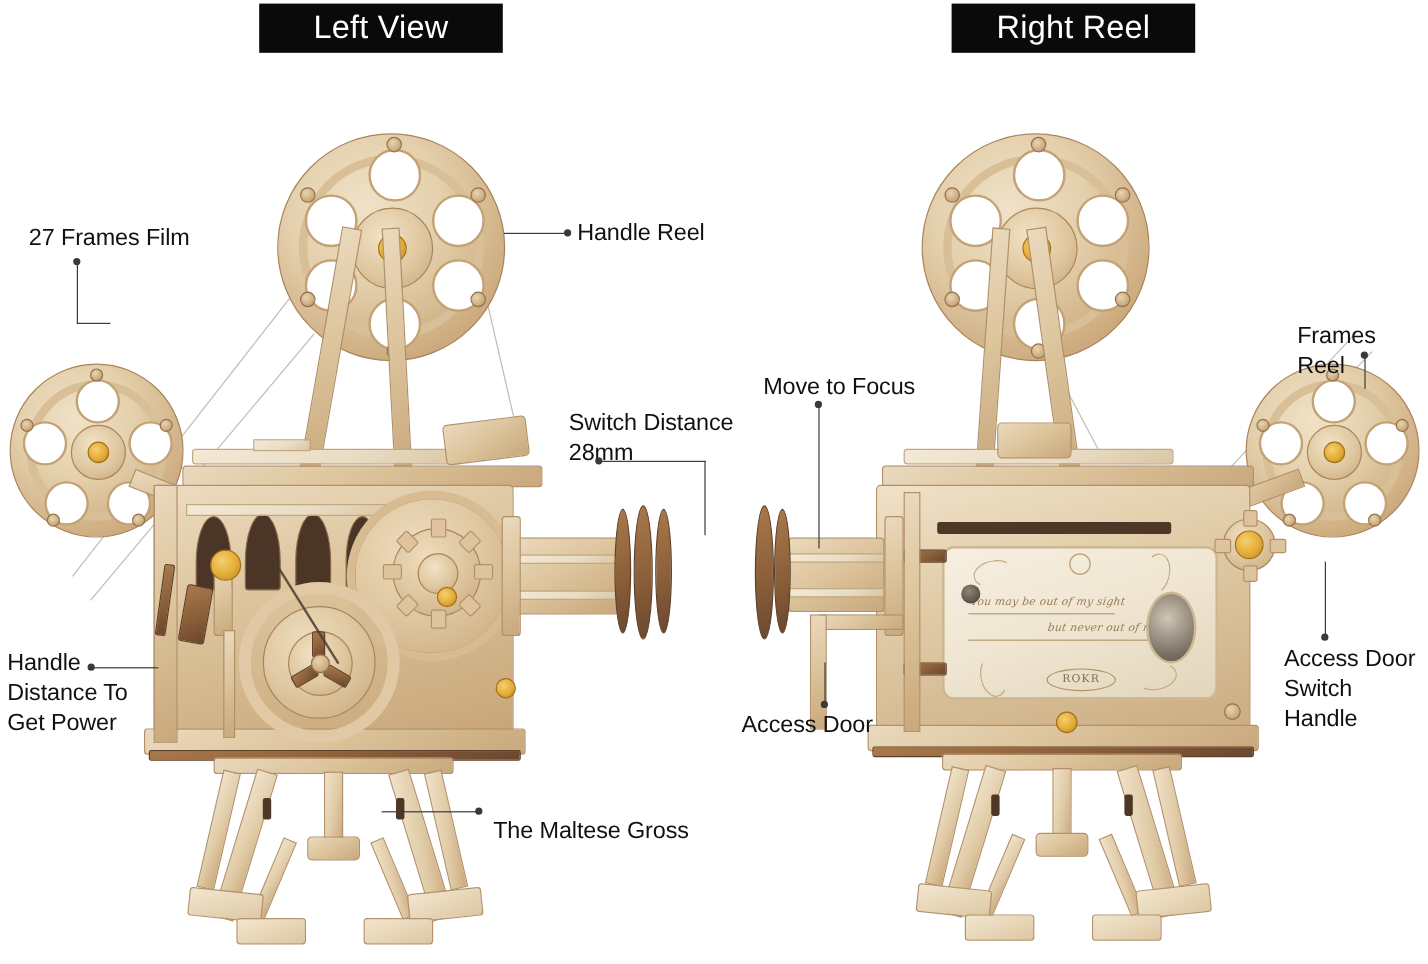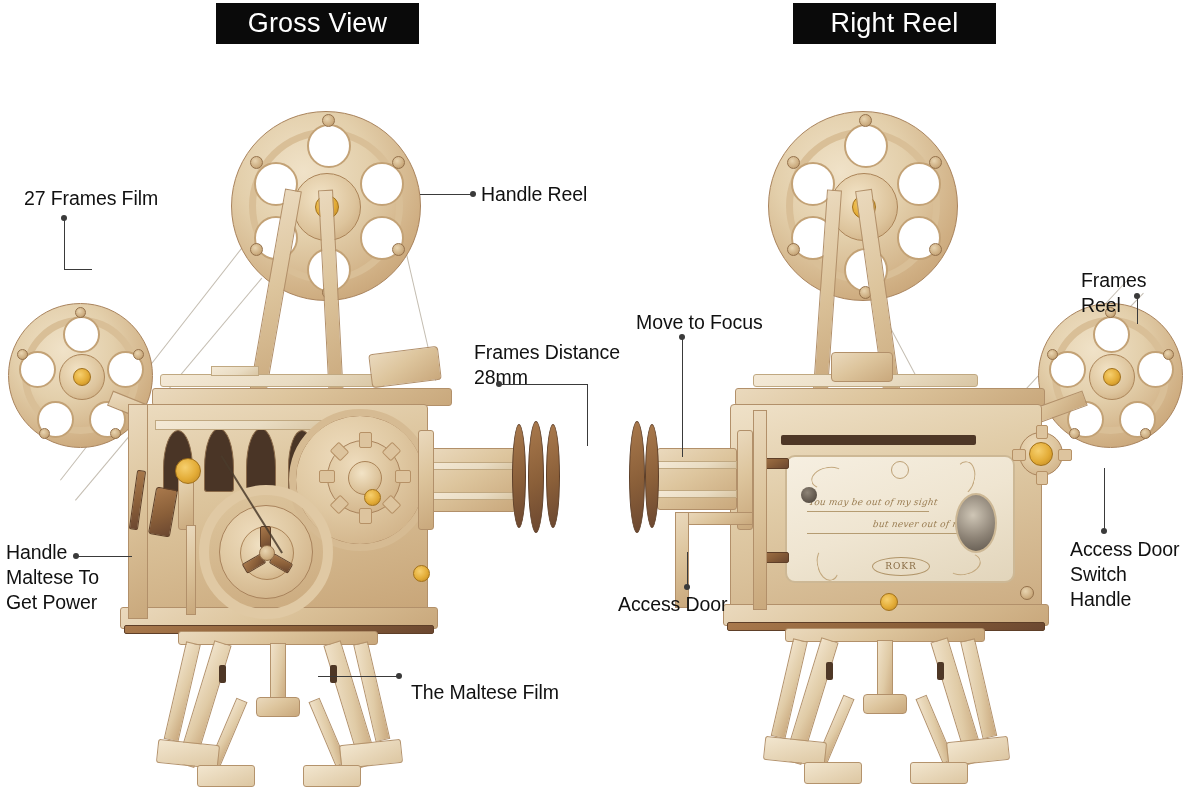--- a/index.html
+++ b/index.html
@@ -231,21 +231,21 @@
   }
   .slot {
     position: absolute;
     background: #4e3726;
     border-radius: 2px;
   }
 </style>
 </head>
 <body>
 
-<div class="view-banner" id="banner-left">Gross View</div>
+<div class="view-banner" id="banner-left">Left View</div>
 <div class="view-banner" id="banner-right">Right Reel</div>
 
 <div class="machine" id="machine-left">
 
   <div class="film" style="left:60px; top:480px; width:300px; transform:rotate(-52deg);"></div>
   <div class="film" style="left:75px; top:500px; width:290px; transform:rotate(-50deg);"></div>
   <div class="film" style="left:398px; top:215px; width:170px; transform:rotate(77deg);"></div>
 
   <div class="reel" style="left:231px; top:111px; width:190px; height:190px;">
     <div class="reel-inner"></div>
@@ -488,33 +488,33 @@
 
 <div class="callout" style="left:24px; top:186px;">27 Frames Film</div>
 <div class="dot" style="left:61px; top:215px;"></div>
 <div class="lead-v" style="left:63.5px; top:218px; height:52px;"></div>
 <div class="lead-h" style="left:63.5px; top:269px; width:28px;"></div>
 
 <div class="callout" style="left:481px; top:182px;">Handle Reel</div>
 <div class="dot" style="left:470px; top:191px;"></div>
 <div class="lead-h" style="left:420px; top:193.5px; width:52px;"></div>
 
-<div class="callout" style="left:474px; top:340px;">Frames Distance
+<div class="callout" style="left:474px; top:340px;">Switch Distance
 28mm</div>
 <div class="dot" style="left:496px; top:381px;"></div>
 <div class="lead-h" style="left:499px; top:383.5px; width:89px;"></div>
 <div class="lead-v" style="left:586.5px; top:383.5px; height:62px;"></div>
 
 <div class="callout" style="left:6px; top:540px;">Handle
-Maltese To
+Distance To
 Get Power</div>
 <div class="dot" style="left:73px; top:553px;"></div>
 <div class="lead-h" style="left:76px; top:555.5px; width:56px;"></div>
 
-<div class="callout" style="left:411px; top:680px;">The Maltese Film</div>
+<div class="callout" style="left:411px; top:680px;">The Maltese Gross</div>
 <div class="dot" style="left:396px; top:673px;"></div>
 <div class="lead-h" style="left:318px; top:675.5px; width:80px;"></div>
 
 <div class="callout" style="left:636px; top:310px;">Move to Focus</div>
 <div class="dot" style="left:679px; top:334px;"></div>
 <div class="lead-v" style="left:681.5px; top:337px; height:120px;"></div>
 
 <div class="callout" style="left:1081px; top:268px;">Frames Reel</div>
 <div class="dot" style="left:1134px; top:293px;"></div>
 <div class="lead-v" style="left:1136.5px; top:296px; height:28px;"></div>

